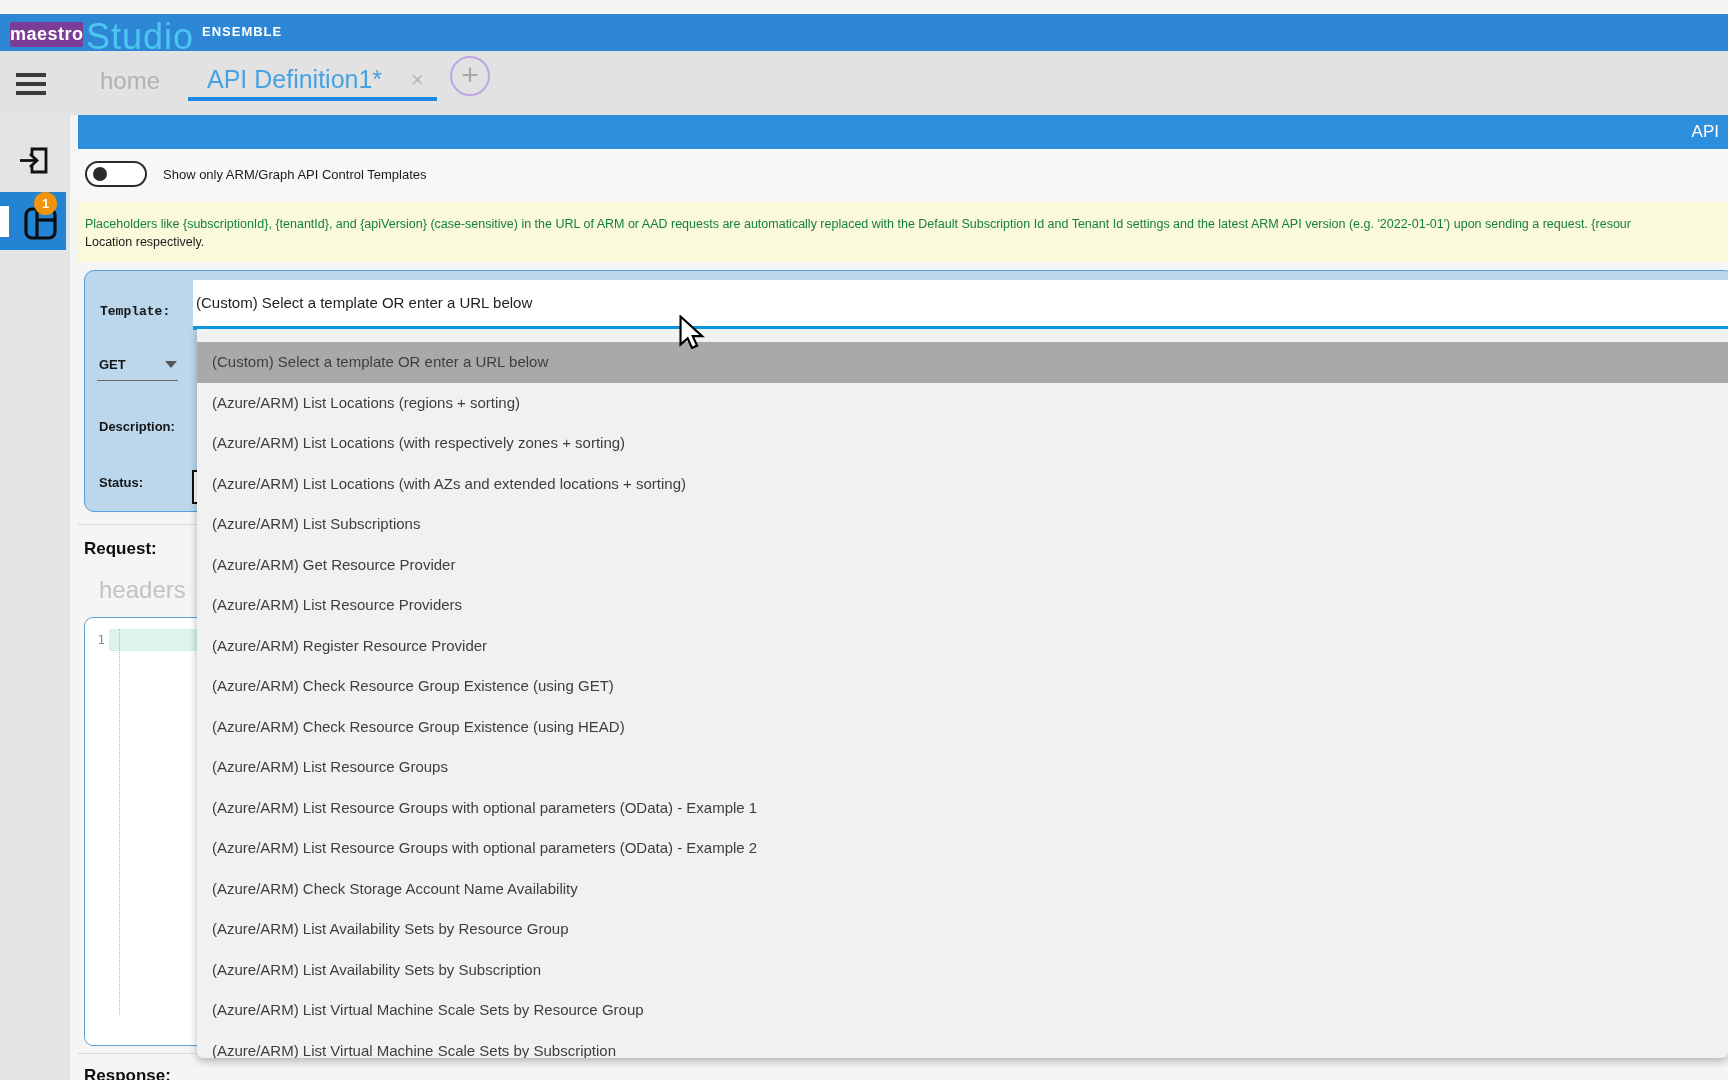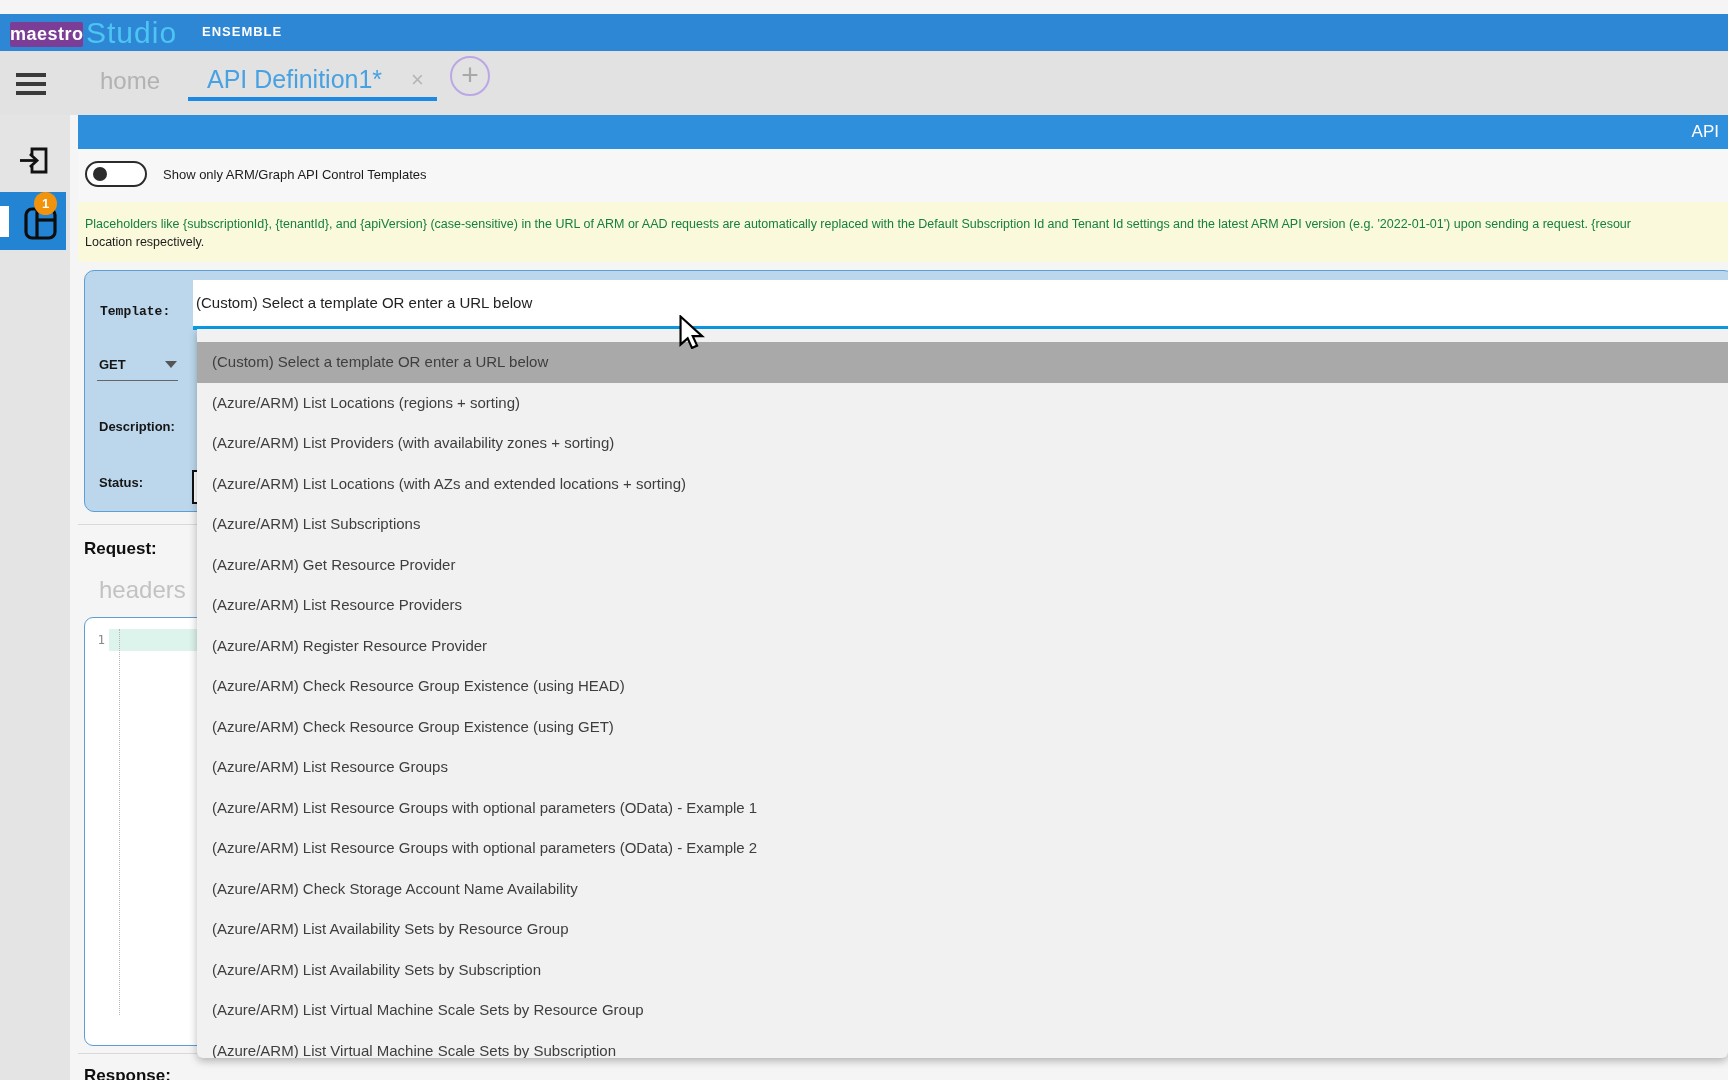--- a/index.html
+++ b/index.html
@@ -5,21 +5,21 @@
   * { box-sizing: border-box; margin: 0; padding: 0; }
   html,body { width:1728px; height:1080px; overflow:hidden; background:#f5f5f5;
               font-family:"Liberation Sans", sans-serif; }
   .screen { position:relative; width:1728px; height:1080px; background:#f5f5f5; overflow:hidden;margin-top:14px; }
   .abs { position:absolute; }
 
   
   .header { left:0; top:0; width:1728px; height:37px; background:#2e87d4; }
   .logo-maestro { left:10px; top:8px; width:73px; height:25px; background:#7b3d96; color:#fff;
                   font-size:18px; font-weight:bold; text-align:center; line-height:24px; border-radius:2px; letter-spacing:.5px;}
-  .logo-studio { left:86px; top:2px; font-size:30px; font-weight:300; color:#4dc5f2; letter-spacing:1px; }
+  .logo-studio { left:86px; top:2px; font-size:36px; font-weight:300; color:#4dc5f2; letter-spacing:1px; }
   .logo-ensemble { left:202px; top:10px; font-size:13px; font-weight:bold; color:#fff; letter-spacing:1px; }
 
   
   .tabbar { left:0; top:37px; width:1728px; height:64px; background:#e2e2e2; }
   .hamburger { left:16px; top:59px; width:30px; height:22px; cursor:pointer; }
   .hamburger span { display:block; width:30px; height:3.5px; background:#3a3a3a; margin-bottom:5.5px; }
   .tab-home { left:100px; top:53px; font-size:24px; color:#b2b2b2; }
   .tab-active { left:207px; top:51px; font-size:25px; color:#48a2e2; }
   .tab-close { left:411px; top:53px; font-size:22px; color:#b5b5b5; }
   .tab-underline { left:188px; top:83px; width:249px; height:4px; background:#1e88e5; }
@@ -164,28 +164,28 @@
     <div class="abs editor-line-hl"></div>
     <div class="abs editor-num">1</div>
     <div class="abs editor-guide"></div>
   </div>
   <div class="abs divider-2"></div>
   <div class="abs response-title">Response:</div>
 
   <div class="abs dropdown">
       <div class="dd-item selected">(Custom) Select a template OR enter a URL below</div>
       <div class="dd-item">(Azure/ARM) List Locations (regions + sorting)</div>
-      <div class="dd-item">(Azure/ARM) List Providers (with availability zones + sorting)</div>
+      <div class="dd-item">(Azure/ARM) List Locations (with respectively zones + sorting)</div>
       <div class="dd-item">(Azure/ARM) List Locations (with AZs and extended locations + sorting)</div>
       <div class="dd-item">(Azure/ARM) List Subscriptions</div>
       <div class="dd-item">(Azure/ARM) Get Resource Provider</div>
       <div class="dd-item">(Azure/ARM) List Resource Providers</div>
       <div class="dd-item">(Azure/ARM) Register Resource Provider</div>
+      <div class="dd-item">(Azure/ARM) Check Resource Group Existence (using GET)</div>
       <div class="dd-item">(Azure/ARM) Check Resource Group Existence (using HEAD)</div>
-      <div class="dd-item">(Azure/ARM) Check Resource Group Existence (using GET)</div>
       <div class="dd-item">(Azure/ARM) List Resource Groups</div>
       <div class="dd-item">(Azure/ARM) List Resource Groups with optional parameters (OData) - Example 1</div>
       <div class="dd-item">(Azure/ARM) List Resource Groups with optional parameters (OData) - Example 2</div>
       <div class="dd-item">(Azure/ARM) Check Storage Account Name Availability</div>
       <div class="dd-item">(Azure/ARM) List Availability Sets by Resource Group</div>
       <div class="dd-item">(Azure/ARM) List Availability Sets by Subscription</div>
       <div class="dd-item">(Azure/ARM) List Virtual Machine Scale Sets by Resource Group</div>
       <div class="dd-item">(Azure/ARM) List Virtual Machine Scale Sets by Subscription</div>
     </div>
 

